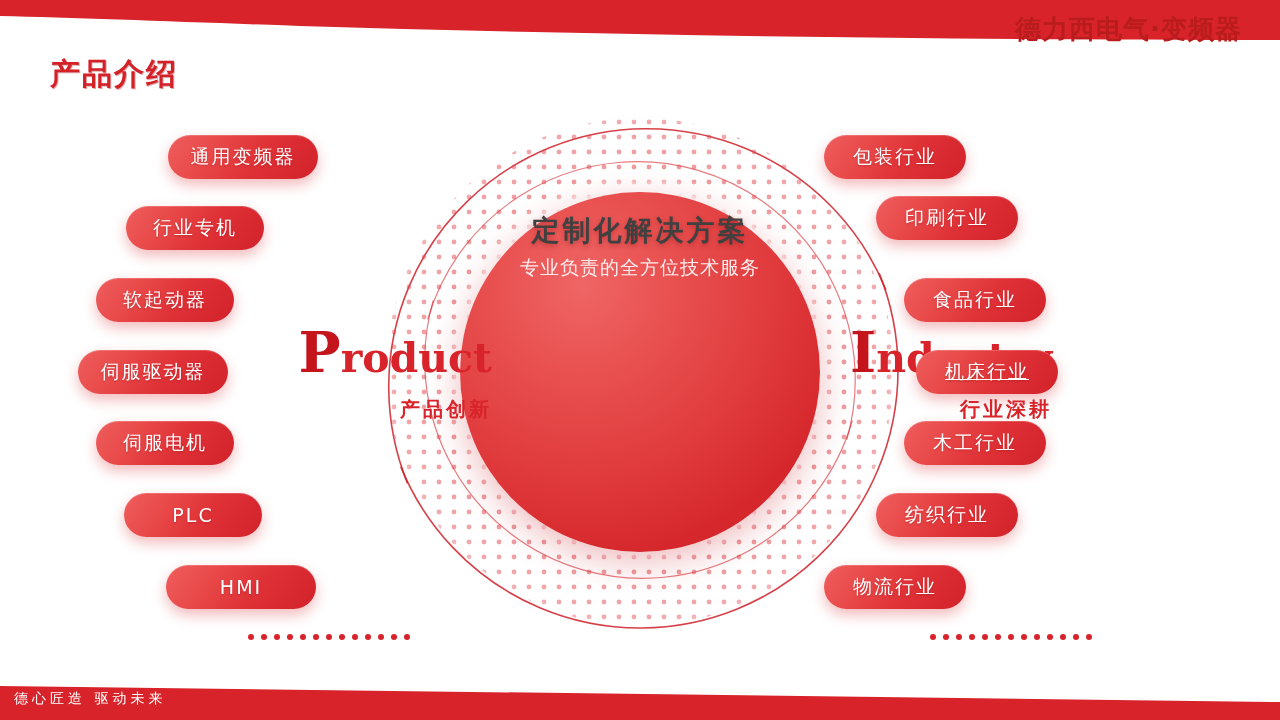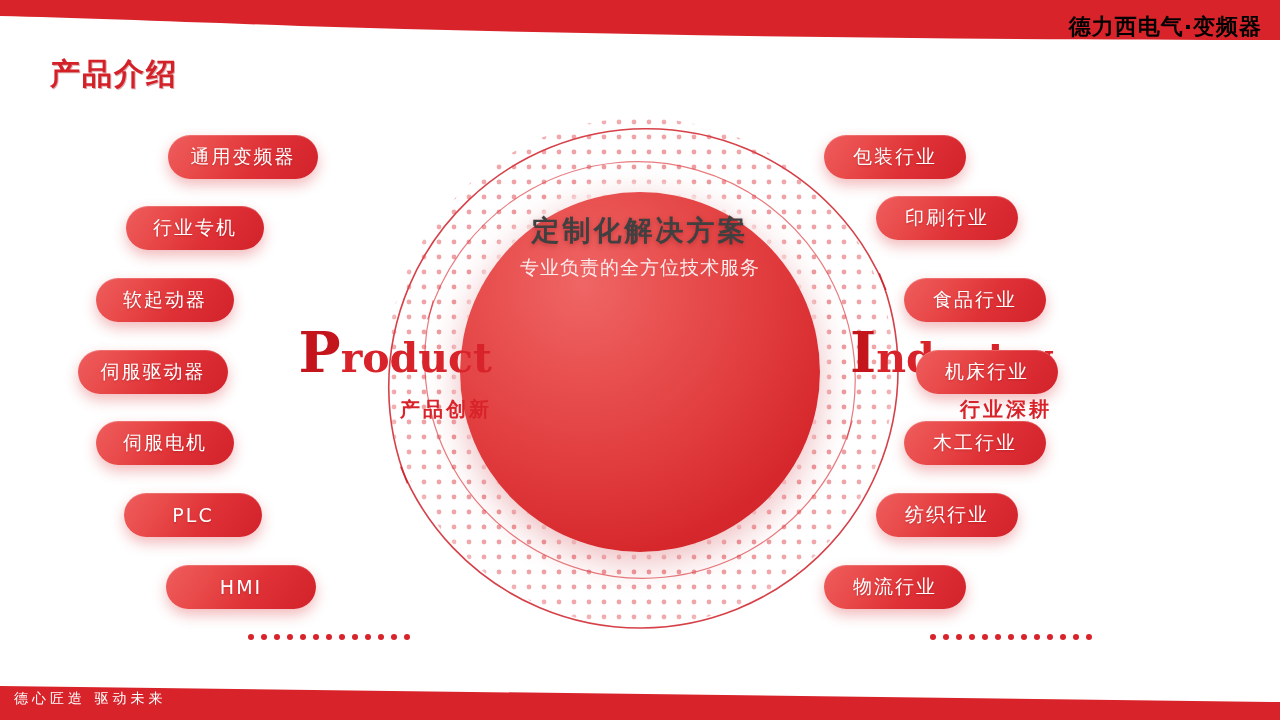--- a/index.html
+++ b/index.html
@@ -8,22 +8,22 @@
     width:1280px;height:720px;overflow:hidden;background:#ffffff;
     font-family:"Liberation Sans","DejaVu Sans",sans-serif;
     position:relative;
   }
   .slide{position:absolute;inset:0;width:1280px;height:720px;overflow:hidden;background:#fff;}
 
   
   .topbar{position:absolute;left:0;top:0;width:1280px;height:60px;overflow:hidden;pointer-events:none;}
   .topbar svg{display:block;}
   .brand{
-    position:absolute;right:18px;top:12px;
-    color:#000000;font-size:22px;font-weight:bold;letter-spacing:1px;
+    position:absolute;right:38px;top:12px;
+    color:#b91c1c;font-size:26px;font-weight:bold;letter-spacing:1px;
     font-family:"DejaVu Sans","Liberation Sans",sans-serif;
     white-space:nowrap;
   }
 
   
   .page-title{
     position:absolute;left:50px;top:54px;
     font-size:30px;font-weight:bold;color:#d42027;letter-spacing:2px;
     font-family:"DejaVu Sans","Liberation Sans",sans-serif;
     text-shadow:1px 1px 0 rgba(150,10,15,.35);
@@ -183,21 +183,21 @@
   <div id="right-pills">
       <div class="pill" style="width: 142px; top: 135px; left: 824px;">
         <span>包装行业</span>
       </div>
       <div class="pill" style="width: 142px; top: 196px; left: 876px;">
         <span>印刷行业</span>
       </div>
       <div class="pill" style="width: 142px; top: 278px; left: 904px; align-items: center;">
         <span>食品行业</span>
       </div>
-      <div class="pill" style="width: 142px; top: 350px; left: 916px;">
+      <div class="pill" style="width: 142px; top: 350px; left: 916px; text-decoration: underline;">
         <span>机床行业</span>
       </div>
       <div class="pill" style="width: 142px; top: 421px; left: 904px;">
         <span>木工行业</span>
       </div>
       <div class="pill" style="width: 142px; top: 493px; left: 876px;">
         <span>纺织行业</span>
       </div>
       <div class="pill" style="width: 142px; top: 565px; left: 824px;">
         <span>物流行业</span>

